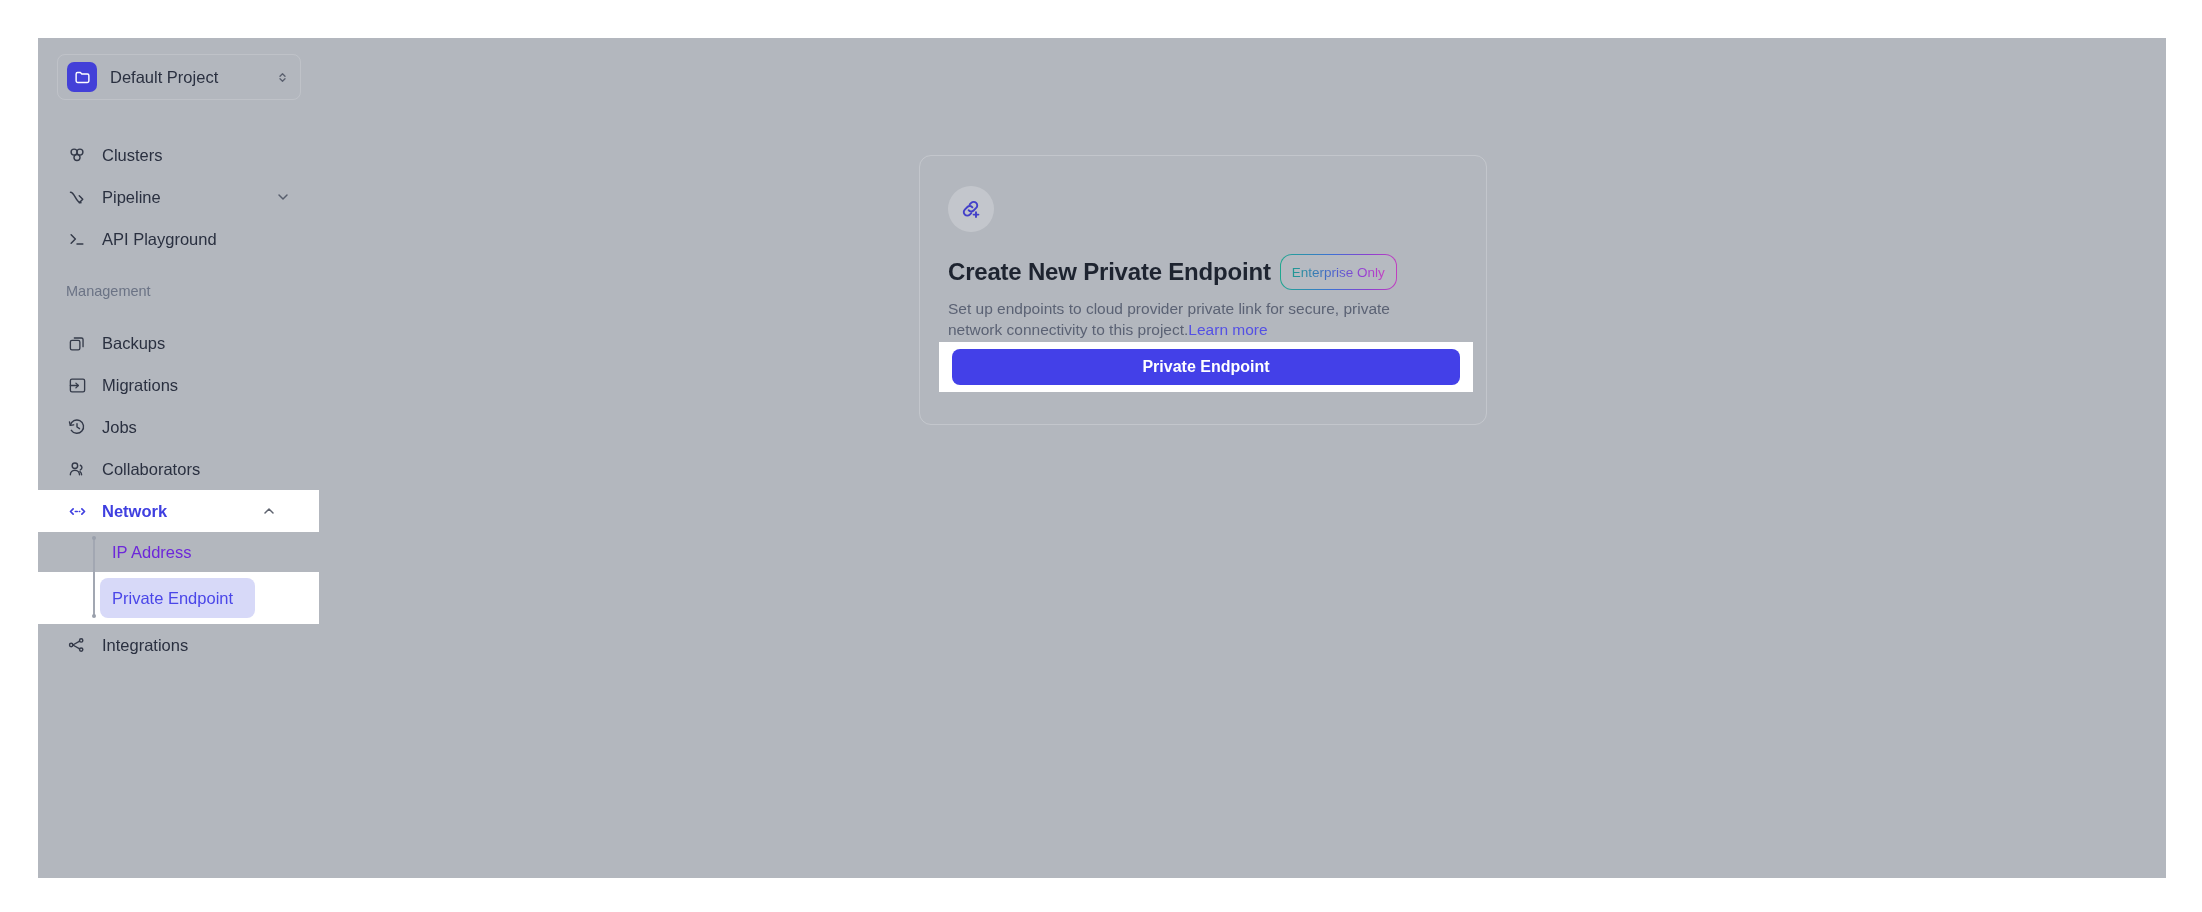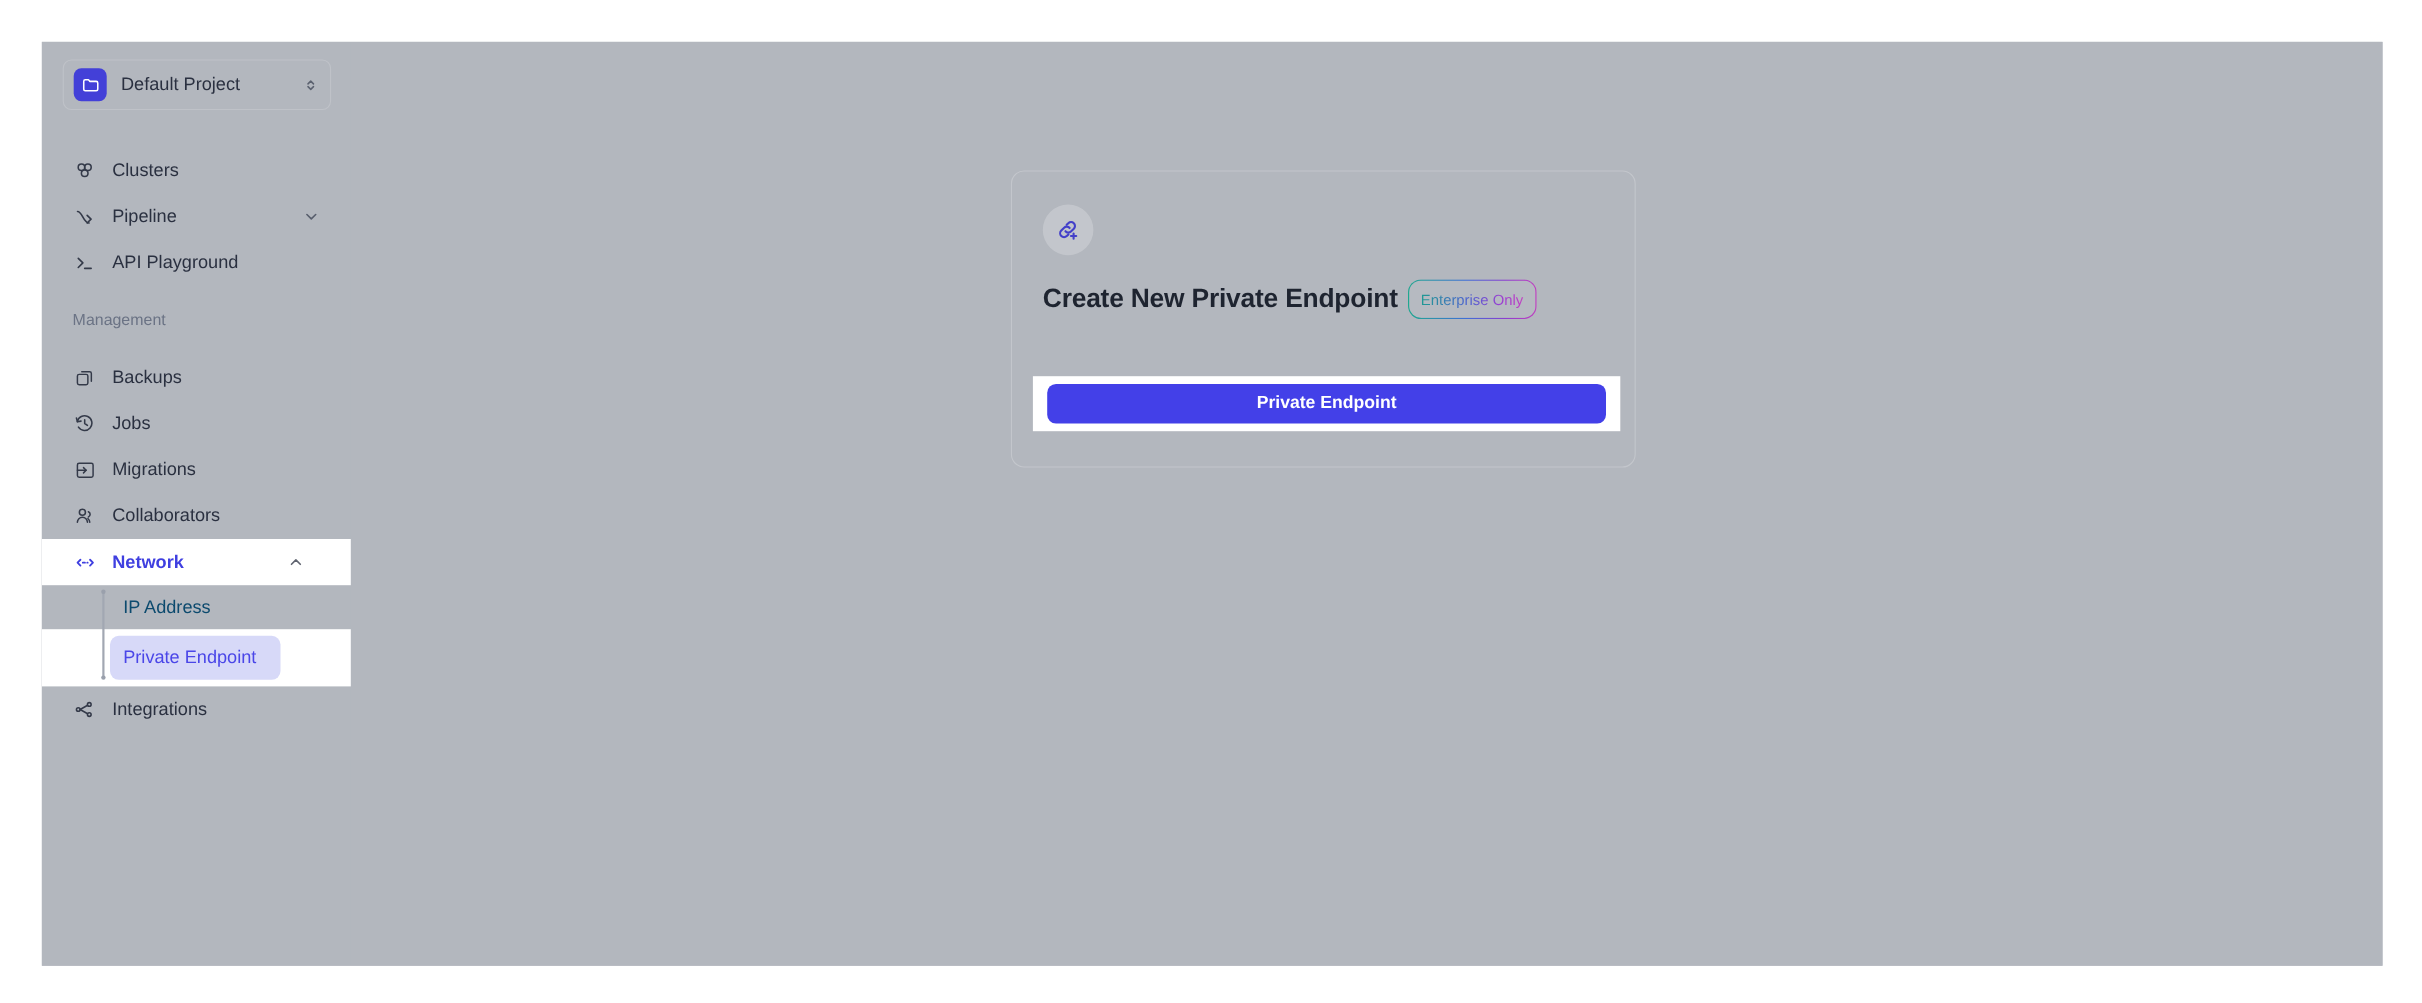--- a/index.html
+++ b/index.html
@@ -136,21 +136,21 @@
   .sub-rail::after { bottom: -2px; }
 
   .sub-item {
     display: flex;
     align-items: center;
     height: 40px;
     margin: 0 18px 0 62px;
     padding: 0 12px;
     border-radius: 8px;
     font-size: 16.5px;
-    color: #0c4a6e;
+    color: #6d28d9;
     cursor: pointer;
     white-space: nowrap;
     position: relative;
     z-index: 1;
   }
   .sub-item.selected {
     background: #d7d9f8;
     color: #4a46e8;
   }
   .spotlight-sub {
@@ -332,38 +332,38 @@
           <svg width="19" height="19" viewBox="0 0 24 24" fill="none" stroke="#2a3040" stroke-width="1.7" stroke-linecap="round" stroke-linejoin="round">
             <rect x="3" y="8" width="12" height="12" rx="2"></rect>
             <path d="M8 5h9a2 2 0 0 1 2 2v9"></path>
           </svg>
         </span>
         <span class="nav-label">Backups</span>
       </div>
 
       <div class="nav-item">
         <span class="nav-icon">
+          <svg width="19" height="19" viewBox="0 0 24 24" fill="none" stroke="#2a3040" stroke-width="1.7" stroke-linecap="round" stroke-linejoin="round">
+            <rect x="3" y="4" width="18" height="16" rx="2"></rect>
+            <line x1="3" y1="12" x2="13" y2="12"></line>
+            <polyline points="10 9 13 12 10 15"></polyline>
+          </svg>
+        </span>
+        <span class="nav-label">Migrations</span>
+      </div>
+
+      <div class="nav-item">
+        <span class="nav-icon">
           <svg width="20" height="20" viewBox="0 0 24 24" fill="none" stroke="#2a3040" stroke-width="1.7" stroke-linecap="round" stroke-linejoin="round">
             <path d="M4 10a8 8 0 1 1 1.2 6"></path>
             <polyline points="3 6 4 10 8 9.4"></polyline>
             <polyline points="12 8 12 12 15 14"></polyline>
           </svg>
         </span>
         <span class="nav-label">Jobs</span>
-      </div>
-
-      <div class="nav-item">
-        <span class="nav-icon">
-          <svg width="19" height="19" viewBox="0 0 24 24" fill="none" stroke="#2a3040" stroke-width="1.7" stroke-linecap="round" stroke-linejoin="round">
-            <rect x="3" y="4" width="18" height="16" rx="2"></rect>
-            <line x1="3" y1="12" x2="13" y2="12"></line>
-            <polyline points="10 9 13 12 10 15"></polyline>
-          </svg>
-        </span>
-        <span class="nav-label">Migrations</span>
       </div>
 
       <div class="nav-item">
         <span class="nav-icon">
           <svg width="20" height="20" viewBox="0 0 24 24" fill="none" stroke="#2a3040" stroke-width="1.7" stroke-linecap="round" stroke-linejoin="round">
             <circle cx="9.5" cy="8" r="3.3"></circle>
             <path d="M4 19a5.5 5.5 0 0 1 11 0"></path>
             <path d="M16 7.5a3 3 0 0 1 0 5.6"></path>
             <path d="M17.5 19a5 5 0 0 0-2-4"></path>
           </svg>
@@ -433,20 +433,23 @@
         </svg>
       </div>
 
       <div class="card-title-row">
         <h1 class="card-title">Create New Private Endpoint</h1>
         <div class="ent-badge">
           <span>Enterprise Only</span>
         </div>
       </div>
 
+      <p class="card-desc">
+        <span>Set up endpoints to cloud provider private link for secure, private network connectivity to this project.</span><a href="#">Learn more</a>
+      </p>
 
       <div class="cta-spotlight">
         <button class="cta-button">Private Endpoint</button>
       </div>
 
     </section>
 
   </main>
 </div>
 

